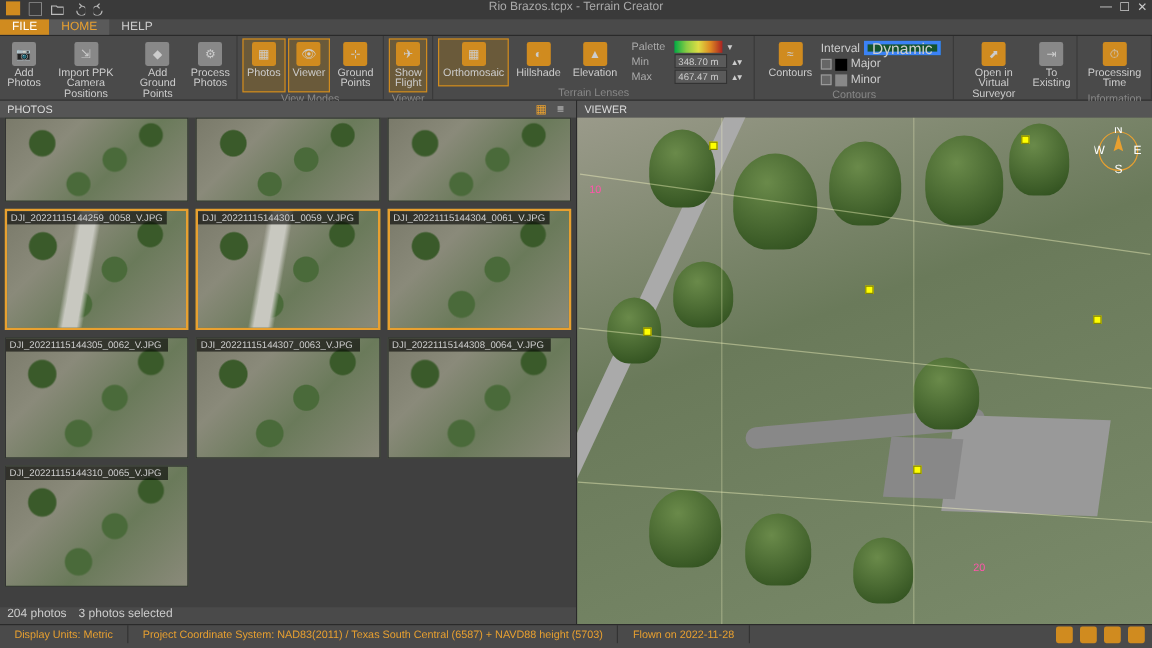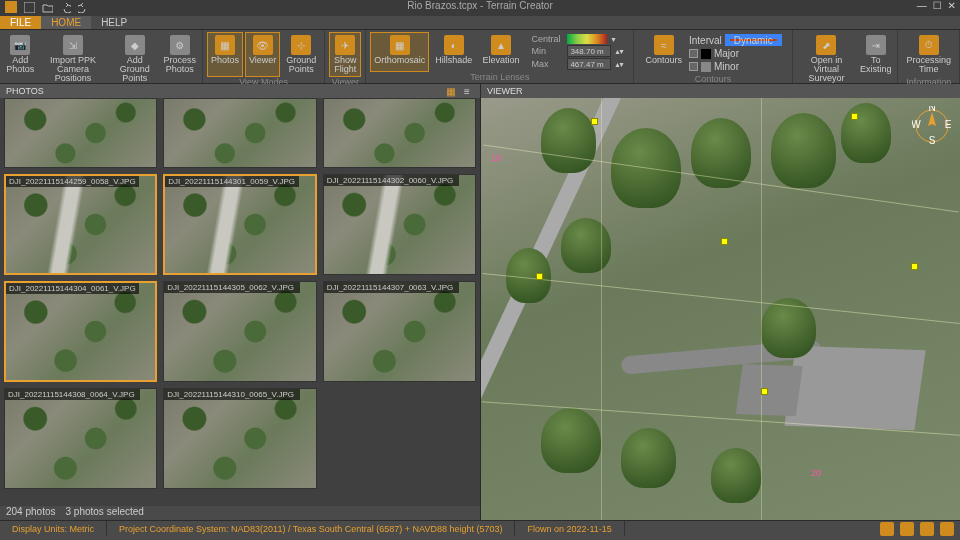--- a/index.html
+++ b/index.html
@@ -24,21 +24,21 @@
 .rbtn .lbl{font-size:9px;text-align:center;line-height:1;color:#ccc}
 .palette-group{padding:2px 6px;display:flex;flex-direction:column;gap:1px}
 .palette-row{display:flex;align-items:center;gap:4px}
 .palette-row .plbl{width:32px;font-size:9px;color:#aaa}
 .grad{width:40px;height:10px;background:linear-gradient(90deg,#0a4,#8c4,#dd4,#d82,#a22)}
 .numbox{width:44px;height:12px;background:#5a5a5a;border:1px solid #333;font-size:8px;padding:0 2px;display:flex;align-items:center}
 .contour-group{padding:2px 6px;display:flex;gap:6px}
 .cg-col{display:flex;flex-direction:column;gap:2px}
 .cg-row{display:flex;align-items:center;gap:3px;font-size:9px}
 .chk{width:9px;height:9px;background:#666;border:1px solid #999}
-.sel{background:#c2410c;border:5px solid #3b82f6;height:12px;padding:0 4px;font-size:10px;display:flex;align-items:center}
+.sel{background:#14532d;border:3px solid #3b82f6;height:12px;padding:0 4px;font-size:13px;display:flex;align-items:center}
 .content{display:flex;height:436px}
 .left-panel{width:480px;display:flex;flex-direction:column;background:#404040}
 .panel-hdr{height:14px;background:#555;display:flex;align-items:center;padding:0 6px;justify-content:space-between}
 .panel-hdr .title{color:#ddd;font-size:9px}
 .view-toggle{display:flex;gap:2px}
 .vt{width:14px;height:12px;display:flex;align-items:center;justify-content:center}
 .vt.active{color:#e8a030}
 .photo-grid{flex:1;overflow:hidden;padding:4px;display:grid;grid-template-columns:repeat(3,1fr);gap:6px;align-content:start}
 .thumb{height:101px;position:relative;border:1px solid #333;background:#556b4a}
 .thumb.selected{border:2px solid #e8a030}
@@ -171,21 +171,21 @@
       <div class="rbtn">
           <div class="ico">◐</div>
           <div class="lbl">Hillshade</div>
         </div>
       <div class="rbtn">
           <div class="ico">▲</div>
           <div class="lbl">Elevation</div>
         </div>
       <div class="palette-group">
         <div class="palette-row">
-            <span class="plbl">Central</span>
+            <span class="plbl">Palette</span>
             <span class="grad"></span>
             <span style="font-size:8px">▾</span>
           </div>
         <div class="palette-row">
             <span class="plbl">Min</span>
             <span class="numbox">348.70 m</span>
             <span style="font-size:8px">▴▾</span>
           </div>
         <div class="palette-row">
             <span class="plbl">Max</span>
@@ -266,24 +266,20 @@
         <div class="thumb" style="height: 70px; margin-top: -4px;">
           <div class="tex"></div>
         </div>
         <div class="thumb selected road">
           <div class="tex"></div>
           <div class="fname">DJI_20221115144259_0058_V.JPG</div>
         </div>
         <div class="thumb selected road">
           <div class="tex"></div>
           <div class="fname">DJI_20221115144301_0059_V.JPG</div>
-        </div>
-        <div class="thumb road">
-          <div class="tex"></div>
-          <div class="fname">DJI_20221115144302_0060_V.JPG</div>
         </div>
         <div class="thumb selected">
           <div class="tex"></div>
           <div class="fname">DJI_20221115144304_0061_V.JPG</div>
         </div>
         <div class="thumb">
           <div class="tex"></div>
           <div class="fname">DJI_20221115144305_0062_V.JPG</div>
         </div>
         <div class="thumb">
@@ -346,20 +342,20 @@
             <text x="20" y="38" fill="#fff" font-size="6" text-anchor="middle">S</text>
           </svg>
       </div>
     </div>
   </div>
 </div>
 
 <div class="statusbar">
   <div class="sb-item">Display Units: Metric</div>
   <div class="sb-item">Project Coordinate System:  NAD83(2011) / Texas South Central (6587) + NAVD88 height (5703)</div>
-  <div class="sb-item">Flown on 2022-11-15</div>
+  <div class="sb-item">Flown on 2022-11-28</div>
   <div class="sb-right">
     <div class="sb-ico"></div>
     <div class="sb-ico"></div>
     <div class="sb-ico"></div>
     <div class="sb-ico"></div>
   </div>
 </div>
 
 </body></html>

